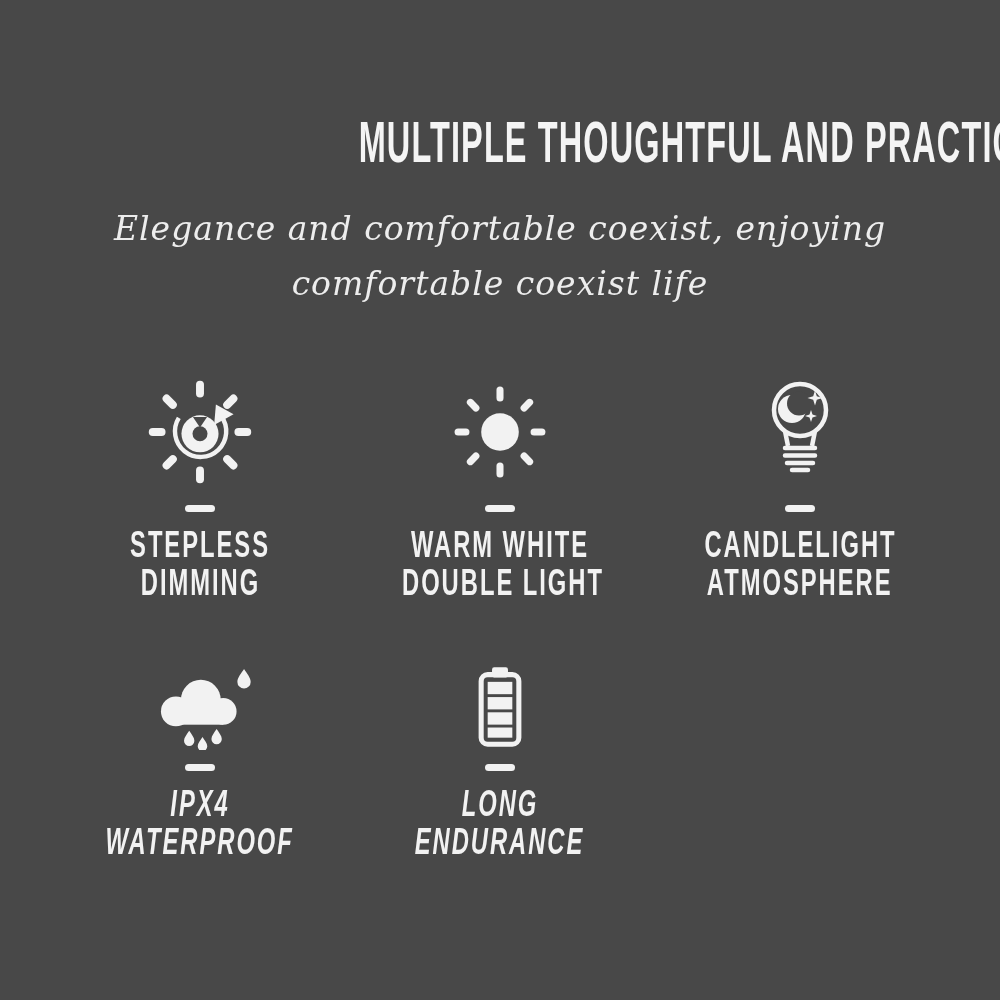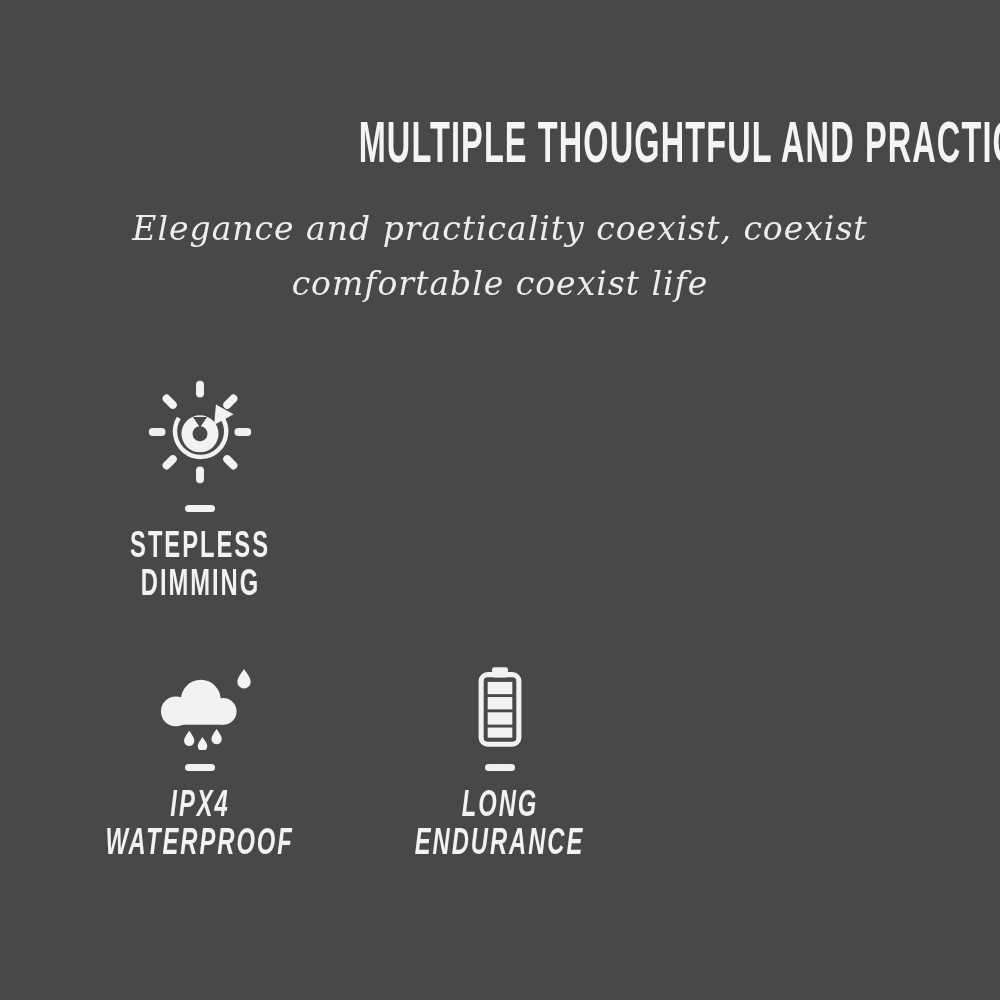--- a/index.html
+++ b/index.html
@@ -43,21 +43,21 @@
   .ic-bg{fill:#484848;}
 </style>
 </head>
 <body>
 
 <div class="title-wrap">
   <div class="title">MULTIPLE THOUGHTFUL AND PRACTICAL FUNCTIONS</div>
 </div>
 
 <div class="subtitle">
-  <div>Elegance and practicality coexist, coexist</div>
+  <div>Elegance and comfortable coexist, enjoying</div>
   <div>comfortable coexist life</div>
 </div>
 
 <div class="grid row1">
 
   <div class="cell">
     <div class="icon-box">
       <svg width="106" height="106" viewBox="0 0 120 120">
         <g class="ic">
           <rect x="55.5" y="2" width="9" height="19" rx="4.5"></rect>
@@ -74,21 +74,58 @@
         <circle class="ic" cx="60" cy="62" r="21"></circle>
         <circle class="ic-bg" cx="60" cy="62" r="8.5"></circle>
         <path class="ic-bg" d="M52,43 L68,43 L60,55 Z"></path>
       </svg>
     </div>
     <div class="dash"></div>
     <div class="label-line">STEPLESS</div>
     <div class="label-line">DIMMING</div>
   </div>
 
+  <div class="cell">
+    <div class="icon-box">
+      <svg width="94" height="94" viewBox="0 0 120 120">
+        <g class="ic">
+          <rect x="55.5" y="2" width="9" height="19" rx="4.5"></rect>
+          <rect x="55.5" y="2" width="9" height="19" rx="4.5" transform="rotate(45 60 60)"></rect>
+          <rect x="55.5" y="2" width="9" height="19" rx="4.5" transform="rotate(90 60 60)"></rect>
+          <rect x="55.5" y="2" width="9" height="19" rx="4.5" transform="rotate(135 60 60)"></rect>
+          <rect x="55.5" y="2" width="9" height="19" rx="4.5" transform="rotate(180 60 60)"></rect>
+          <rect x="55.5" y="2" width="9" height="19" rx="4.5" transform="rotate(225 60 60)"></rect>
+          <rect x="55.5" y="2" width="9" height="19" rx="4.5" transform="rotate(270 60 60)"></rect>
+          <rect x="55.5" y="2" width="9" height="19" rx="4.5" transform="rotate(315 60 60)"></rect>
+          <circle cx="60" cy="60" r="24"></circle>
+        </g>
+      </svg>
+    </div>
+    <div class="dash"></div>
+    <div class="label-line">WARM WHITE</div>
+    <div class="label-line">DOUBLE LIGHT</div>
+  </div>
 
+  <div class="cell">
+    <div class="icon-box">
+      <svg width="120" height="120" viewBox="0 0 120 120">
+        <circle class="ic-stroke" stroke-width="4.5" cx="60" cy="38" r="26"></circle>
+        <path class="ic-stroke" stroke-width="4.5" d="M45,59 L48,74 M75,59 L72,74"></path>
+        <path class="ic-stroke" stroke-width="4.5" stroke-linecap="round" d="M45,76 H75 M45,83.5 H75 M47,91 H73"></path>
+        <path class="ic-stroke" stroke-width="4.5" stroke-linecap="round" d="M52,98 H68"></path>
+        <circle class="ic" cx="52" cy="37" r="14"></circle>
+        <circle class="ic-bg" cx="59" cy="31.5" r="12"></circle>
+        <path class="ic" transform="translate(75,26)" d="M0,-7.5 L1.8,-1.8 L7.5,0 L1.8,1.8 L0,7.5 L-1.8,1.8 L-7.5,0 L-1.8,-1.8 Z"></path>
+        <path class="ic" transform="translate(71,44)" d="M0,-6 L1.5,-1.5 L6,0 L1.5,1.5 L0,6 L-1.5,1.5 L-6,0 L-1.5,-1.5 Z"></path>
+      </svg>
+    </div>
+    <div class="dash"></div>
+    <div class="label-line">CANDLELIGHT</div>
+    <div class="label-line">ATMOSPHERE</div>
+  </div>
 
 </div>
 
 <div class="grid row2">
 
   <div class="cell">
     <div class="icon-box">
       <svg width="108" height="88" viewBox="0 0 130 105">
         <g class="ic">
           <circle cx="36" cy="59" r="18"></circle>

